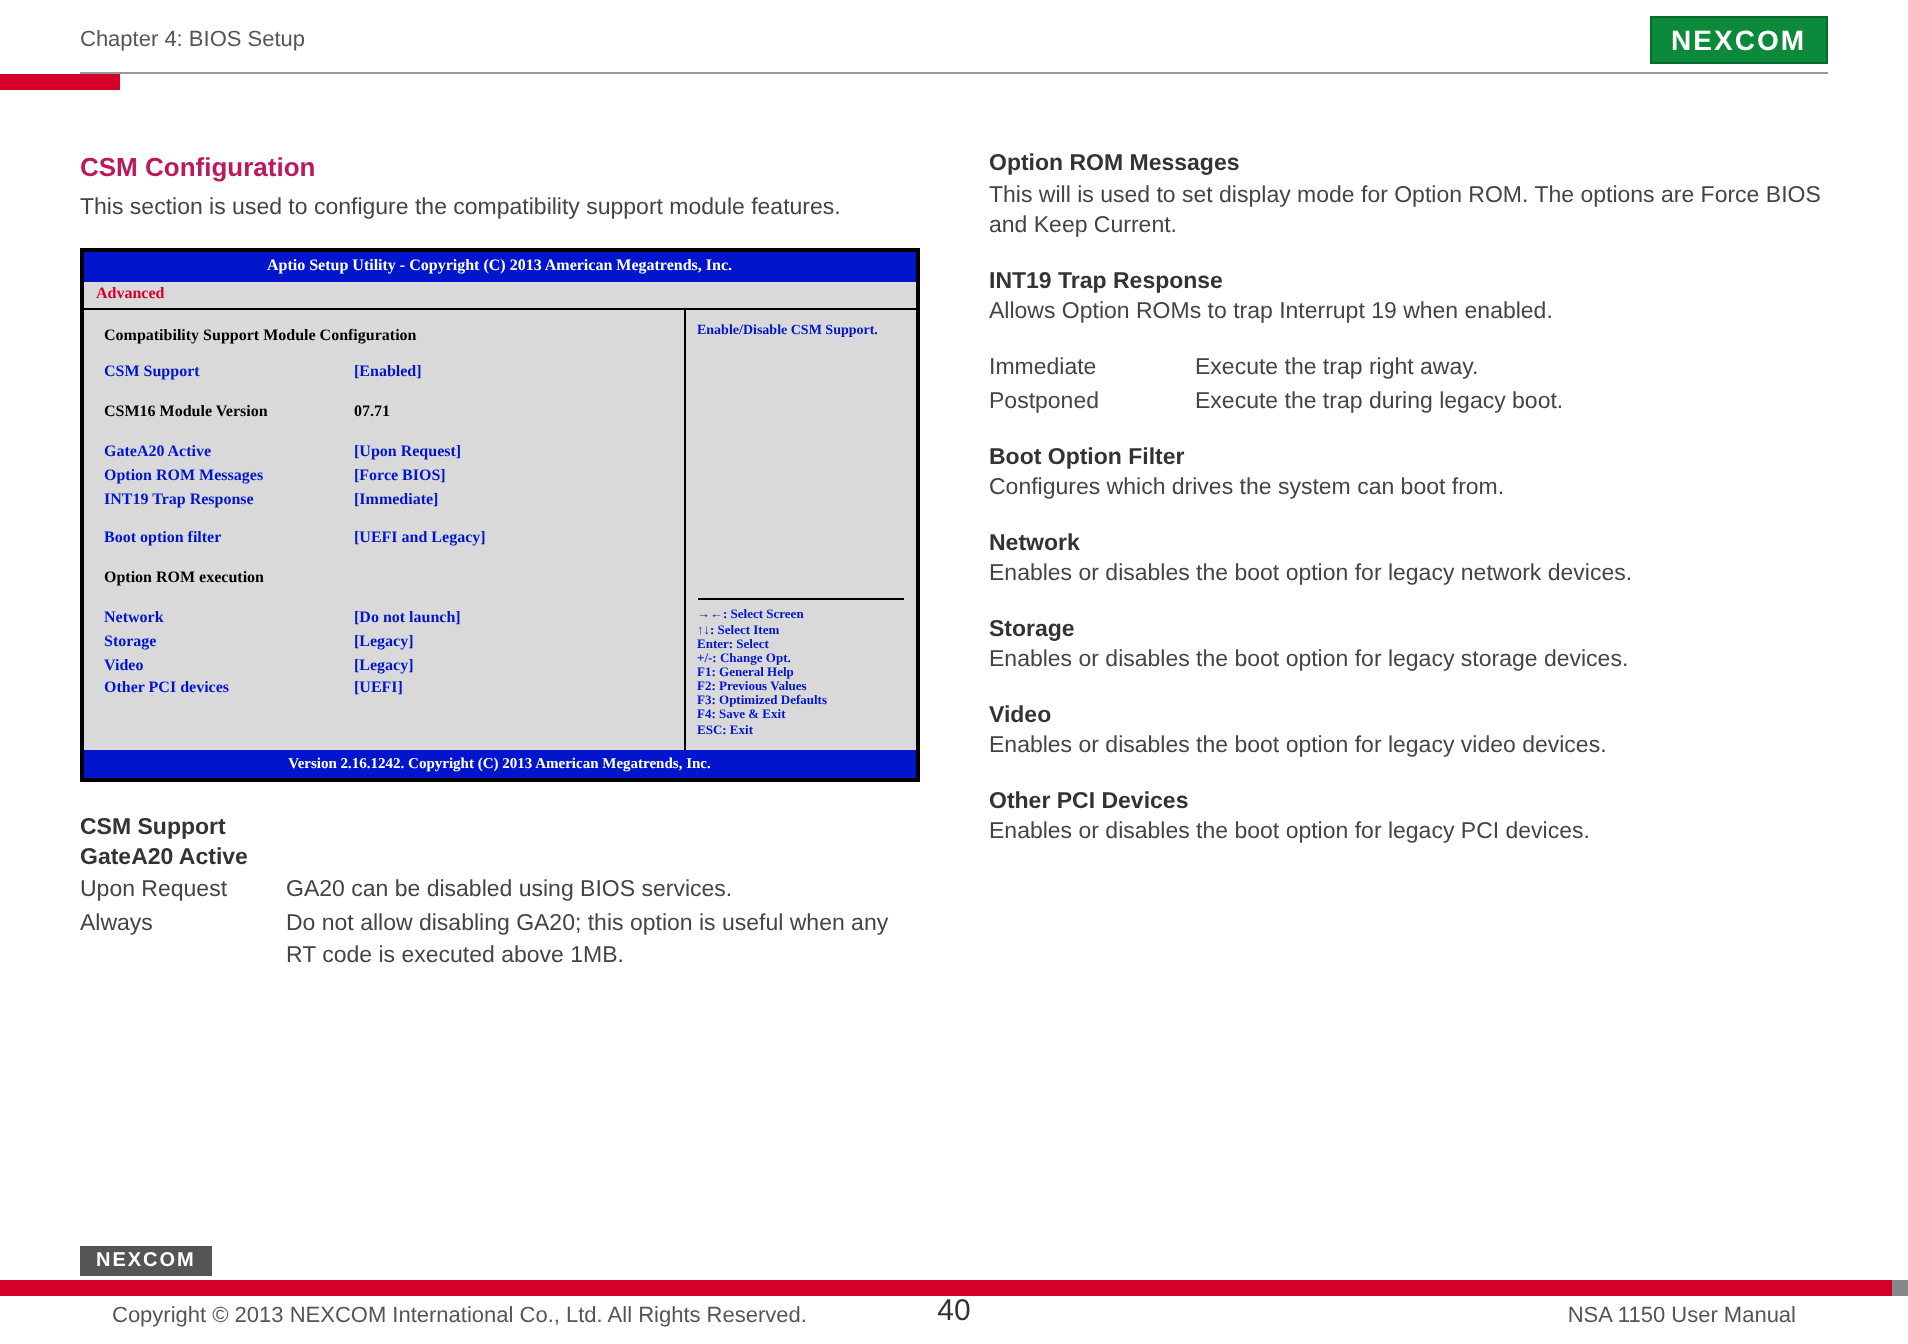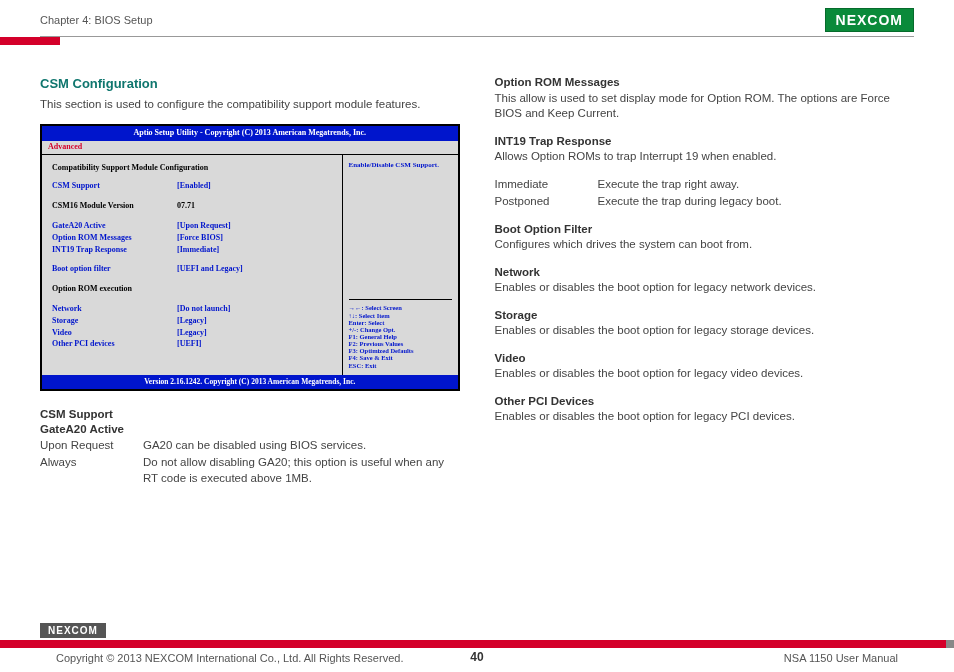--- a/index.html
+++ b/index.html
@@ -4,42 +4,42 @@
 <style>
 * { box-sizing: border-box; margin: 0; padding: 0; }
 body { font-family: Arial, Helvetica, sans-serif; background: #fff; width: 954px; height: 672px; position: relative; color: #333; }
 .header { display: flex; justify-content: space-between; align-items: center; padding: 8px 40px 4px 40px; font-size: 11px; color: #555; }
 .logo { background: #0a8a3a; color: #fff; font-weight: bold; padding: 3px 10px; font-size: 14px; letter-spacing: 1px; border: 1px solid #066b2c; }
 .logo .x { color: #fff; }
 .hr-line { border: none; border-top: 1px solid #999; margin: 0 40px; }
 .red-bar { width: 60px; height: 8px; background: #d4002a; margin-left: 0; }
 .content { display: flex; padding: 30px 40px 0 40px; gap: 35px; }
 .col { flex: 1; font-size: 11.5px; line-height: 1.35; color: #444; }
-.h2 { font-weight: bold; font-size: 13px; color: #0f766e; margin-bottom: 4px; }
+.h2 { font-weight: bold; font-size: 13px; color: #be185d; margin-bottom: 4px; }
 .para { margin-bottom: 12px; }
 .bold { font-weight: bold; color: #333; }
 .def-table { display: grid; grid-template-columns: 95px 1fr; gap: 2px 8px; margin-bottom: 12px; }
 .bios-box { border: 2px solid #000; background: #d9d9d9; margin: 10px 0 16px 0; font-family: "Times New Roman", serif; font-size: 8px; }
 .bios-header { background: #0015cc; color: #fff; text-align: center; font-weight: bold; padding: 2px; font-size: 8px; font-family: Liberation Serif, serif; }
 .bios-tab { background: #d9d9d9; color: #d4002a; font-weight: bold; padding: 1px 6px; font-size: 8px; border-bottom:1px solid #000; }
 .bios-body { display: flex; min-height: 220px; }
 .bios-left { flex: 1; padding: 8px 10px; border-right: 1px solid #000; }
 .bios-right { width: 115px; padding: 6px 6px; color: #0015cc; font-weight: bold; font-size: 7px; position:relative; }
 .bios-row { display: flex; margin-bottom: 1px; }
 .bios-label { width: 125px; }
 .bios-val { }
 .bios-black { color: #000; font-weight: bold; }
 .bios-blue { color: #0015cc; font-weight: bold; }
 .bios-spacer { height: 8px; }
 .bios-help { position:absolute; bottom:6px; left:6px; right:6px; color:#0015cc; font-size:6.5px; line-height:1.1; border-top:1px solid #000; padding-top:4px;}
 .bios-footer { background: #0015cc; color: #fff; text-align: center; font-weight: bold; padding: 2px; font-size: 7.5px; }
 .footer-bar { position: absolute; bottom: 24px; left: 0; right: 0; background: #d4002a; height: 8px; }
 .footer-logo { position: absolute; bottom: 34px; left: 40px; background: #555; color:#fff; font-size:10px; font-weight:bold; padding:2px 8px; letter-spacing:1px;}
 .footer-text { position: absolute; bottom: 8px; left: 0; right: 0; display:flex; justify-content:space-between; padding:0 56px; font-size:11px; color:#555;gap:39px; }
-.page-num { position:absolute; bottom:8px; left:50%; transform:translateX(-50%); font-weight:bold; font-size:12px; color:#333;}
+.page-num { position:absolute; bottom:8px; left:50%; transform:translateX(-50%); font-weight:normal; font-size:15px; color:#333;}
 .corner-sq { position:absolute; bottom:24px; display:flex; } .corner-sq.right{ right:0;}
 .sq{ width:8px; height:8px;}
 </style>
 </head>
 <body>
 
 <div class="header">
   <span>Chapter 4: BIOS Setup</span>
   <span class="logo">NE<span class="x">X</span>COM</span>
 </div>
@@ -131,21 +131,21 @@
     <div class="def-table">
       <div>Upon Request</div>
         <div>GA20 can be disabled using BIOS services.</div>
       <div>Always</div>
         <div>Do not allow disabling GA20; this option is useful when any RT code is executed above 1MB.</div>
     </div>
   </div>
 
   <div class="col">
     <div class="bold">Option ROM Messages</div>
-    <div class="para">This allow is used to set display mode for Option ROM. The options are Force BIOS and Keep Current.</div>
+    <div class="para">This will is used to set display mode for Option ROM. The options are Force BIOS and Keep Current.</div>
 
     <div class="bold">INT19 Trap Response</div>
     <div class="para">Allows Option ROMs to trap Interrupt 19 when enabled.</div>
     <div class="def-table">
       <div>Immediate</div>
         <div>Execute the trap right away.</div>
       <div>Postponed</div>
         <div>Execute the trap during legacy boot.</div>
     </div>
 

